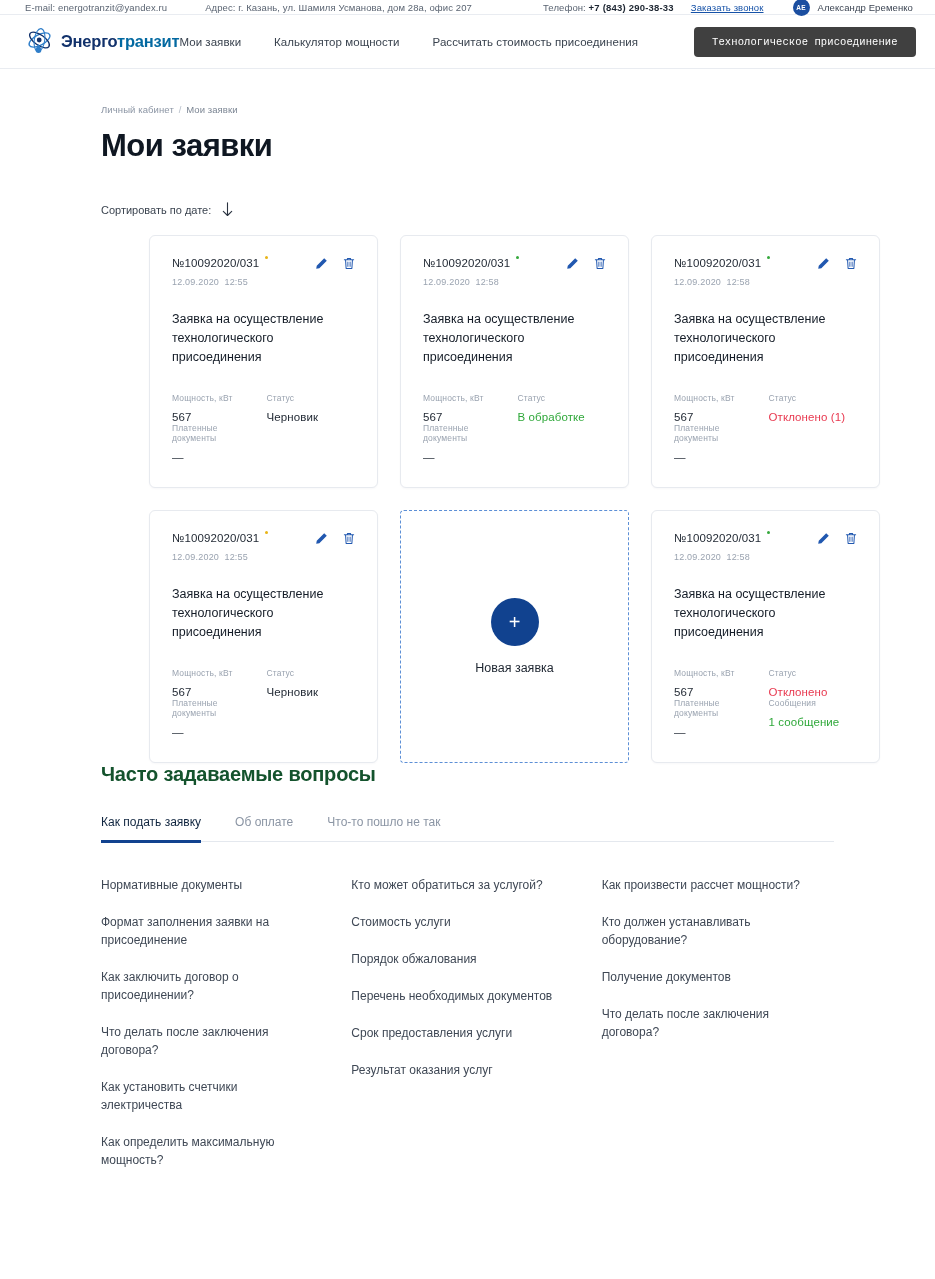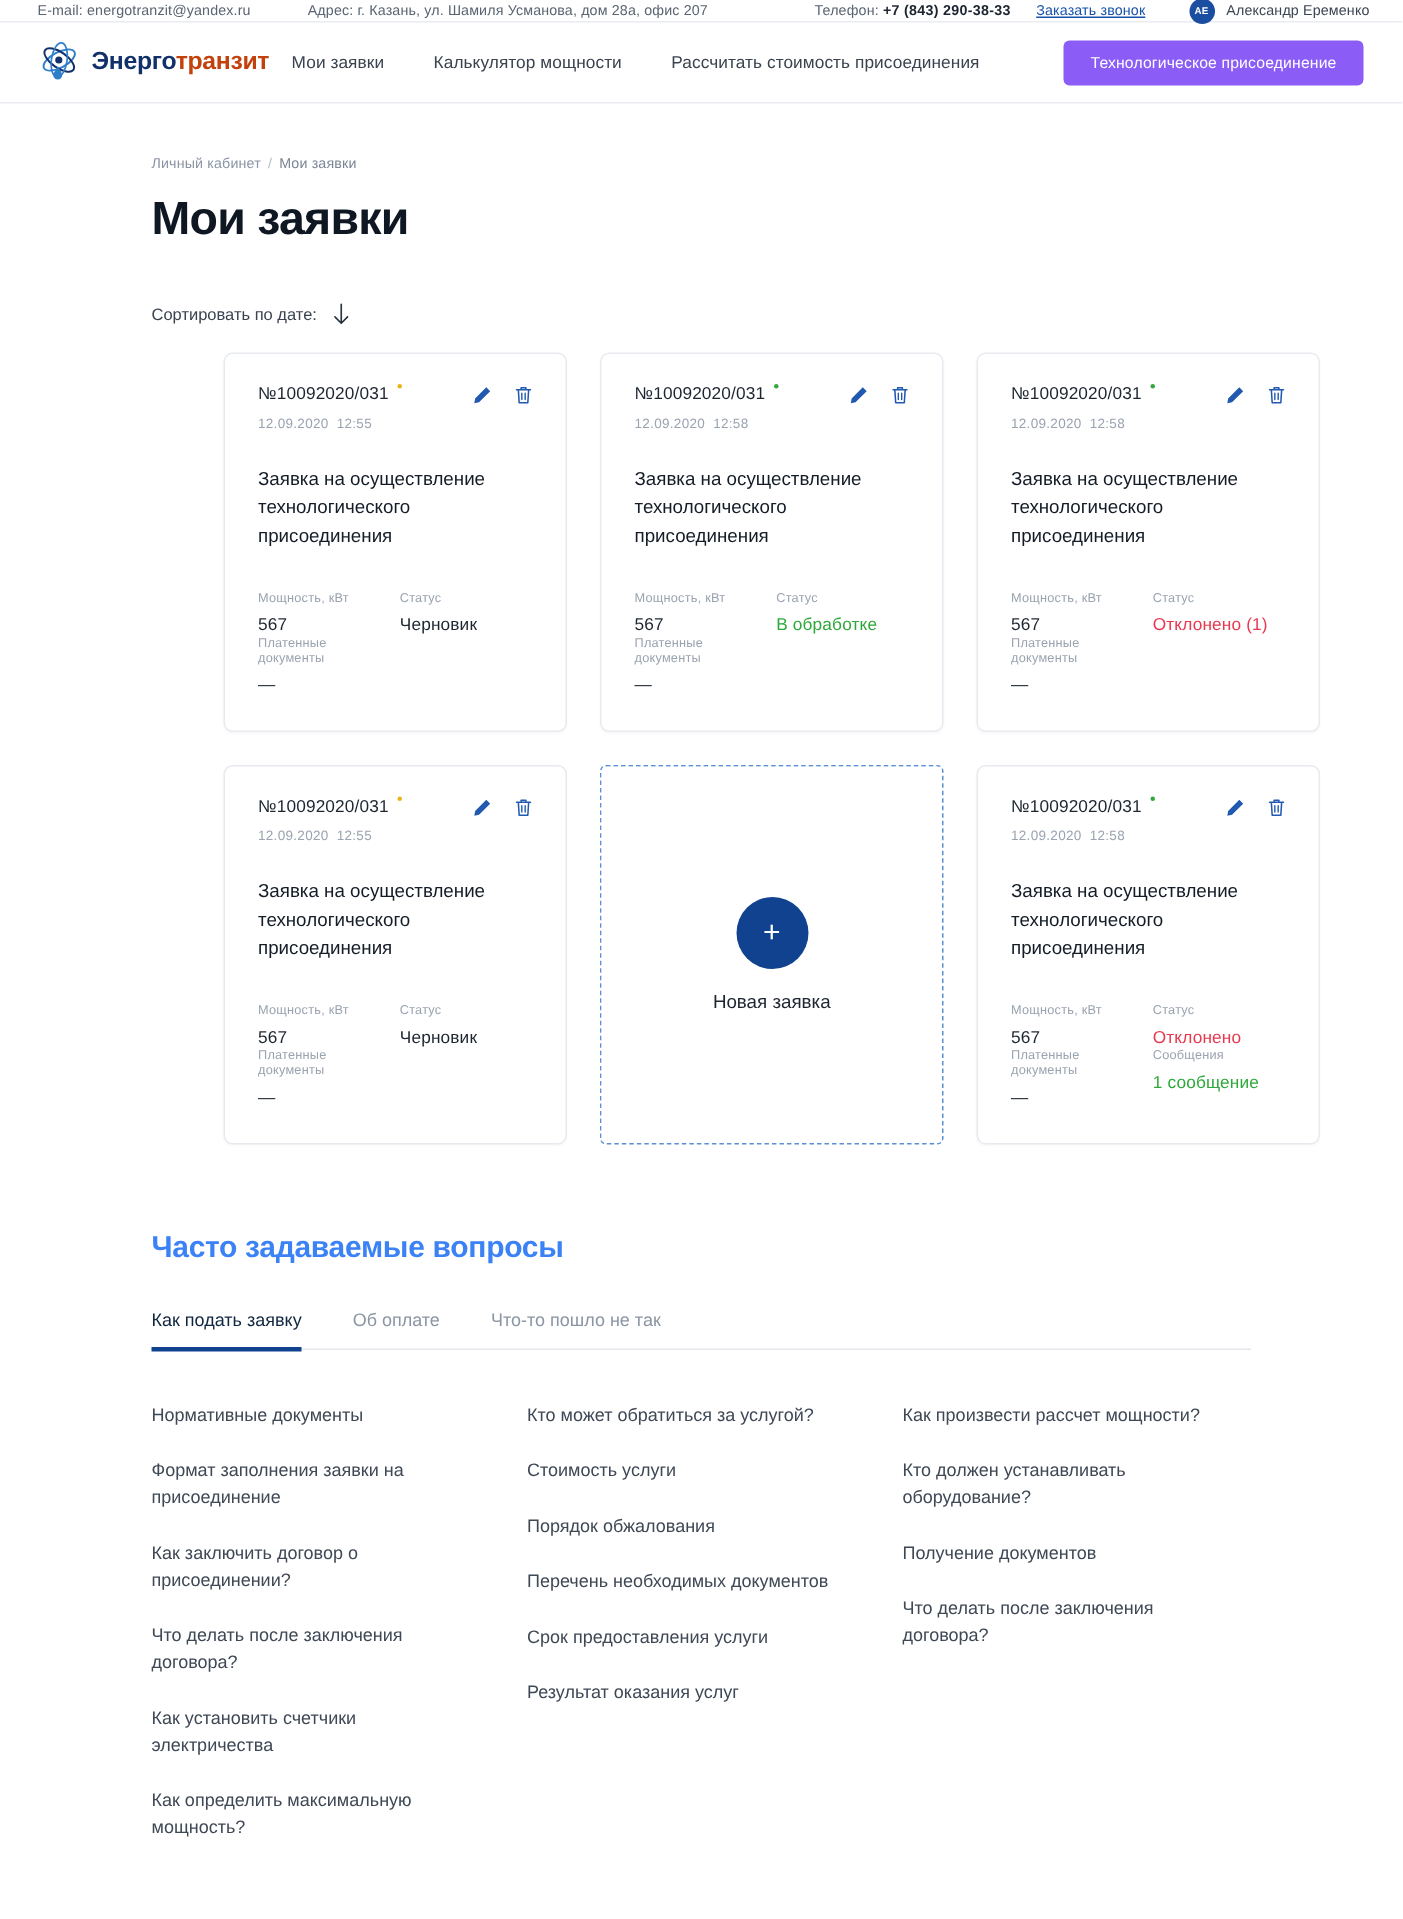--- a/index.html
+++ b/index.html
@@ -46,40 +46,40 @@
     height: 54px;
     border-bottom: 1px solid #e9ecf1;
     display: flex;
     align-items: center;
     padding: 0 26px;
   }
   .brand { display: flex; align-items: center; gap: 8px; cursor: pointer; }
   .brand-logo { width: 27px; height: 28px; flex: 0 0 auto; }
   .brand-text { font-size: 16.5px; font-weight: bold; letter-spacing: -.2px; white-space: nowrap; }
   .brand-text .b1 { color: #11316b; }
-  .brand-text .b2 { color: #c2410c; font-weight: bold; }
+  .brand-text .b2 { color: #0369a1; font-weight: bold; }
 
   .nav { margin-left: auto; display: flex; align-items: center; gap: 33px; }
   .nav a {
     font-size: 11.5px; color: #3a434f; text-decoration: none;
     white-space: nowrap; letter-spacing: .05px;
   }
   .btn-primary {
     margin-left: 23px;
-    background: #8b5cf6;
+    background: #404040;
     color: #fff;
     font-size: 10.5px;
     border: none; border-radius: 4px;
     padding: 0 18px;
     height: 30px;
     display: flex; align-items: center; justify-content: center;
     cursor: pointer;
     white-space: nowrap;
     letter-spacing: .1px;
-    font-family: Liberation Sans, sans-serif;
+    font-family: Liberation Mono, monospace;
   }
 
   
   .main { padding: 0 101px; }
 
   .breadcrumb { font-size: 9.5px; color: #8b95a4; padding-top: 35px; letter-spacing: .1px; }
   .breadcrumb a { color: #8b95a4; text-decoration: none; }
   .breadcrumb .sep { color: #b3bbc7; margin: 0 2px; }
   .breadcrumb .cur { color: #7b8593; }
 
@@ -155,22 +155,22 @@
   .plus-circle {
     width: 48px; height: 48px; border-radius: 50%;
     background: #11428f;
     display: flex; align-items: center; justify-content: center;
     color: #fff; font-size: 20px; font-weight: 300; line-height: 1;
   }
   .card-new-label { margin-top: 15px; font-size: 12.5px; color: #1d2530; }
 
   
   h2.faq-title {
-    font-size: 20px; font-weight: bold; color: #3b82f6;
-    margin-top: 58px; letter-spacing: -.2px;
+    font-size: 20px; font-weight: bold; color: #14532d;
+    letter-spacing: -.2px;
   }
   .tabs {
     display: flex; gap: 34px;
     margin-top: 29px;
     border-bottom: 1px solid #e4e8ee;
   }
   .tab {
     font-size: 12px; padding-bottom: 12px;
     color: #8b95a4; cursor: pointer; position: relative;
     white-space: nowrap;

